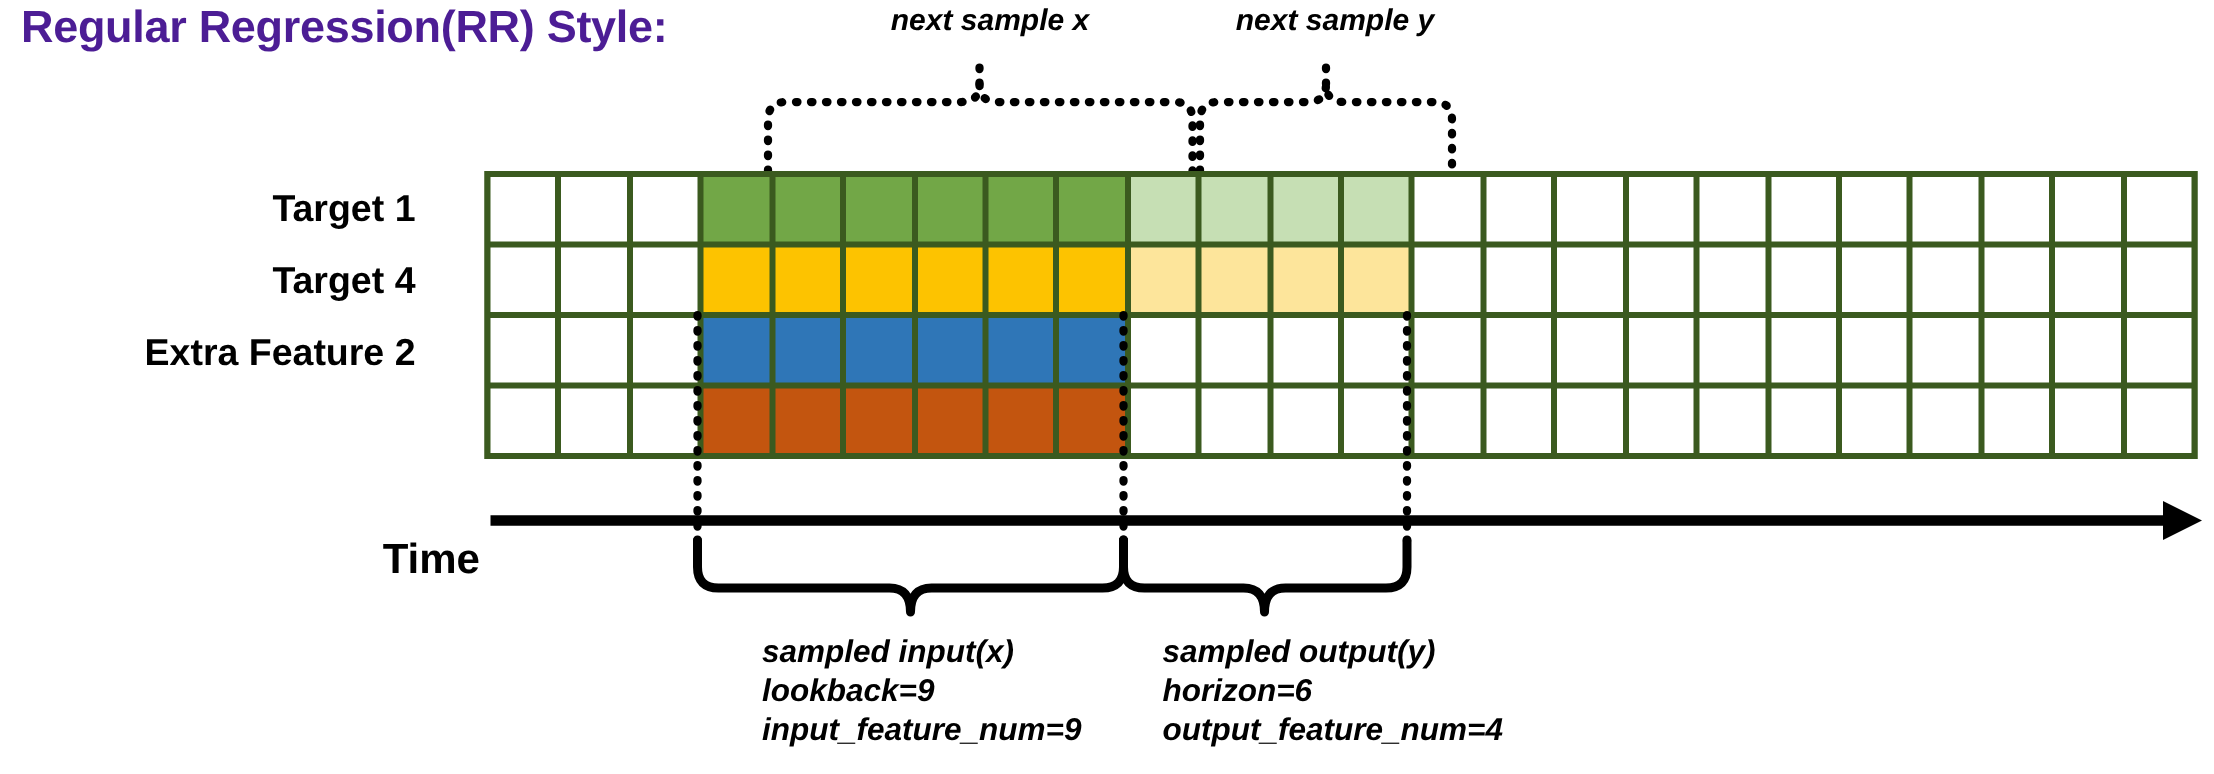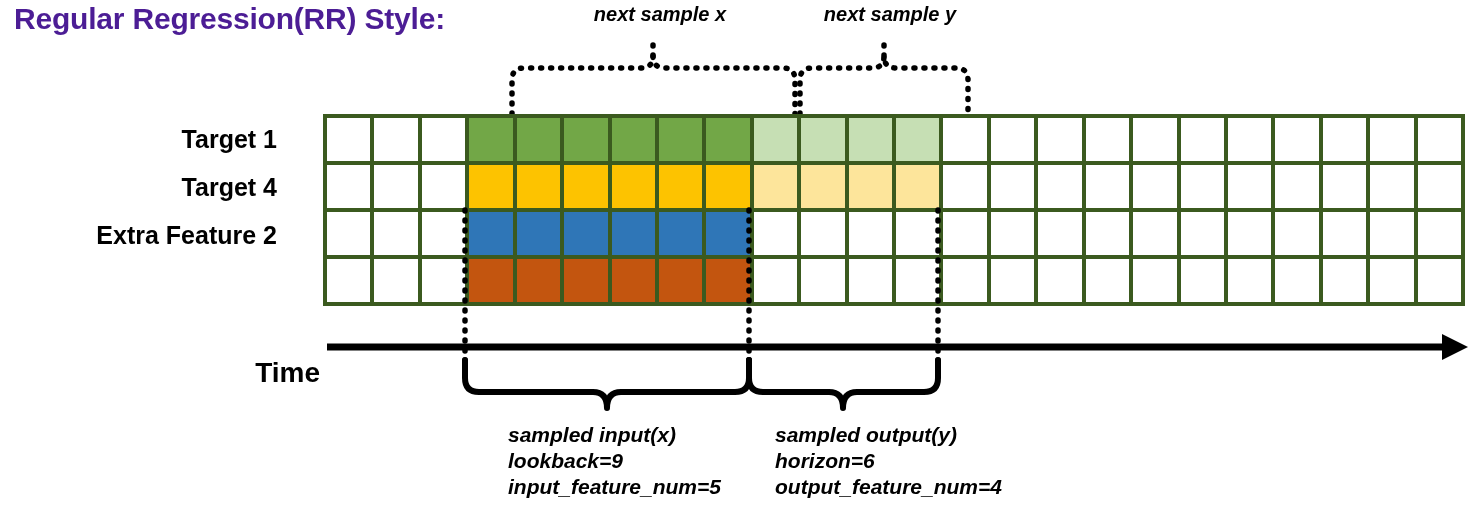--- a/index.html
+++ b/index.html
@@ -256,21 +256,21 @@
   <svg class="overlay" viewBox="0 0 1476 516" xmlns="http://www.w3.org/2000/svg">
 
     <path d="M465,360 L465,378 Q465,392 479,392 L593,392 Q607,392 607,408 Q607,392 621,392 L735,392 Q749,392 749,378 L749,360" fill="none" stroke="#000000" stroke-width="6" stroke-linecap="round" stroke-linejoin="round"></path>
 
     <path d="M749,360 L749,378 Q749,392 763,392 L829,392 Q843,392 843,408 Q843,392 857,392 L924,392 Q938,392 938,378 L938,360" fill="none" stroke="#000000" stroke-width="6" stroke-linecap="round" stroke-linejoin="round"></path>
   </svg>
 
   <div class="bottom-note" id="note-input">
     <div>sampled input(x)</div>
     <div>lookback=9</div>
-    <div>input_feature_num=5</div>
+    <div>input_feature_num=9</div>
   </div>
   <div class="bottom-note" id="note-output">
     <div>sampled output(y)</div>
     <div>horizon=6</div>
     <div>output_feature_num=4</div>
   </div>
 
 </div>
 
 </body></html>

